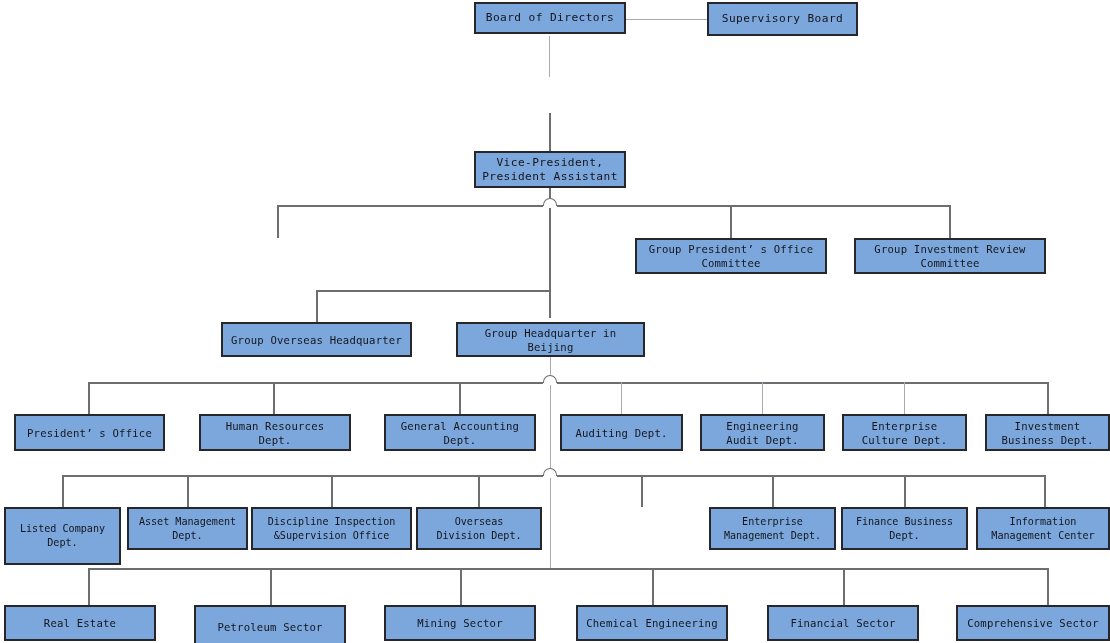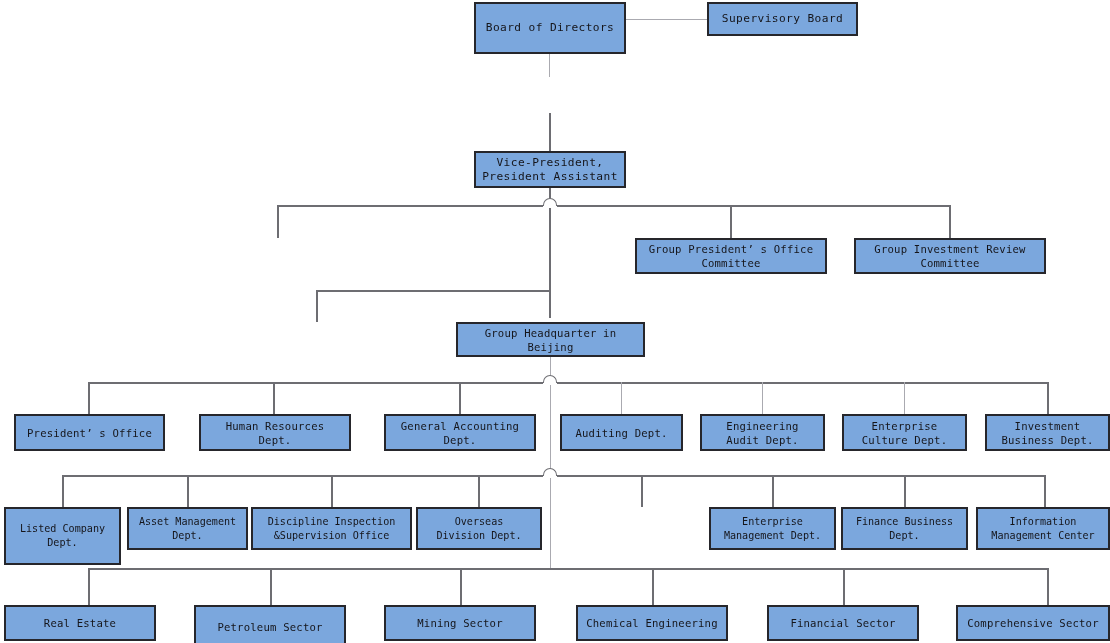--- a/index.html
+++ b/index.html
@@ -130,35 +130,36 @@
   <div class="hop" style="left:543px; top:468px;"></div>
 
   <div class="conn h" style="left:88px; top:568px; width:960px;"></div>
   <div class="conn v" style="left:88px; top:568px; height:37px;"></div>
   <div class="conn v" style="left:270px; top:568px; height:37px;"></div>
   <div class="conn v" style="left:460px; top:568px; height:37px;"></div>
   <div class="conn v" style="left:652px; top:568px; height:37px;"></div>
   <div class="conn v" style="left:843px; top:568px; height:37px;"></div>
   <div class="conn v" style="left:1047px; top:568px; height:37px;"></div>
 
-  <div class="node" style="left:474px; top:2px; width:152px; height:52px;">Board of Directors</div>
+  <div class="node" style="left:474px; top:2px; width:152px; height:32px;">Board of Directors</div>
 
   <div class="node" style="left:707px; top:2px; width:151px; height:34px;">Supervisory Board</div>
 
 
   <div class="node" style="left:474px; top:151px; width:152px; height:37px;">Vice-President,
 President Assistant</div>
 
 
   <div class="node small" style="left:635px; top:238px; width:192px; height:36px;">Group President’ s Office
 Committee</div>
 
   <div class="node small" style="left:854px; top:238px; width:192px; height:36px;">Group Investment Review
 Committee</div>
 
+  <div class="node small" style="left:221px; top:322px; width:191px; height:35px;">Group Overseas Headquarter</div>
 
   <div class="node small" style="left:456px; top:322px; width:189px; height:35px;">Group Headquarter in
 Beijing</div>
 
   <div class="node small" style="left:14px; top:414px; width:151px; height:37px;">President’ s Office</div>
 
   <div class="node small" style="left:199px; top:414px; width:152px; height:37px;">Human Resources
 Dept.</div>
 
   <div class="node small" style="left:384px; top:414px; width:152px; height:37px;">General Accounting

